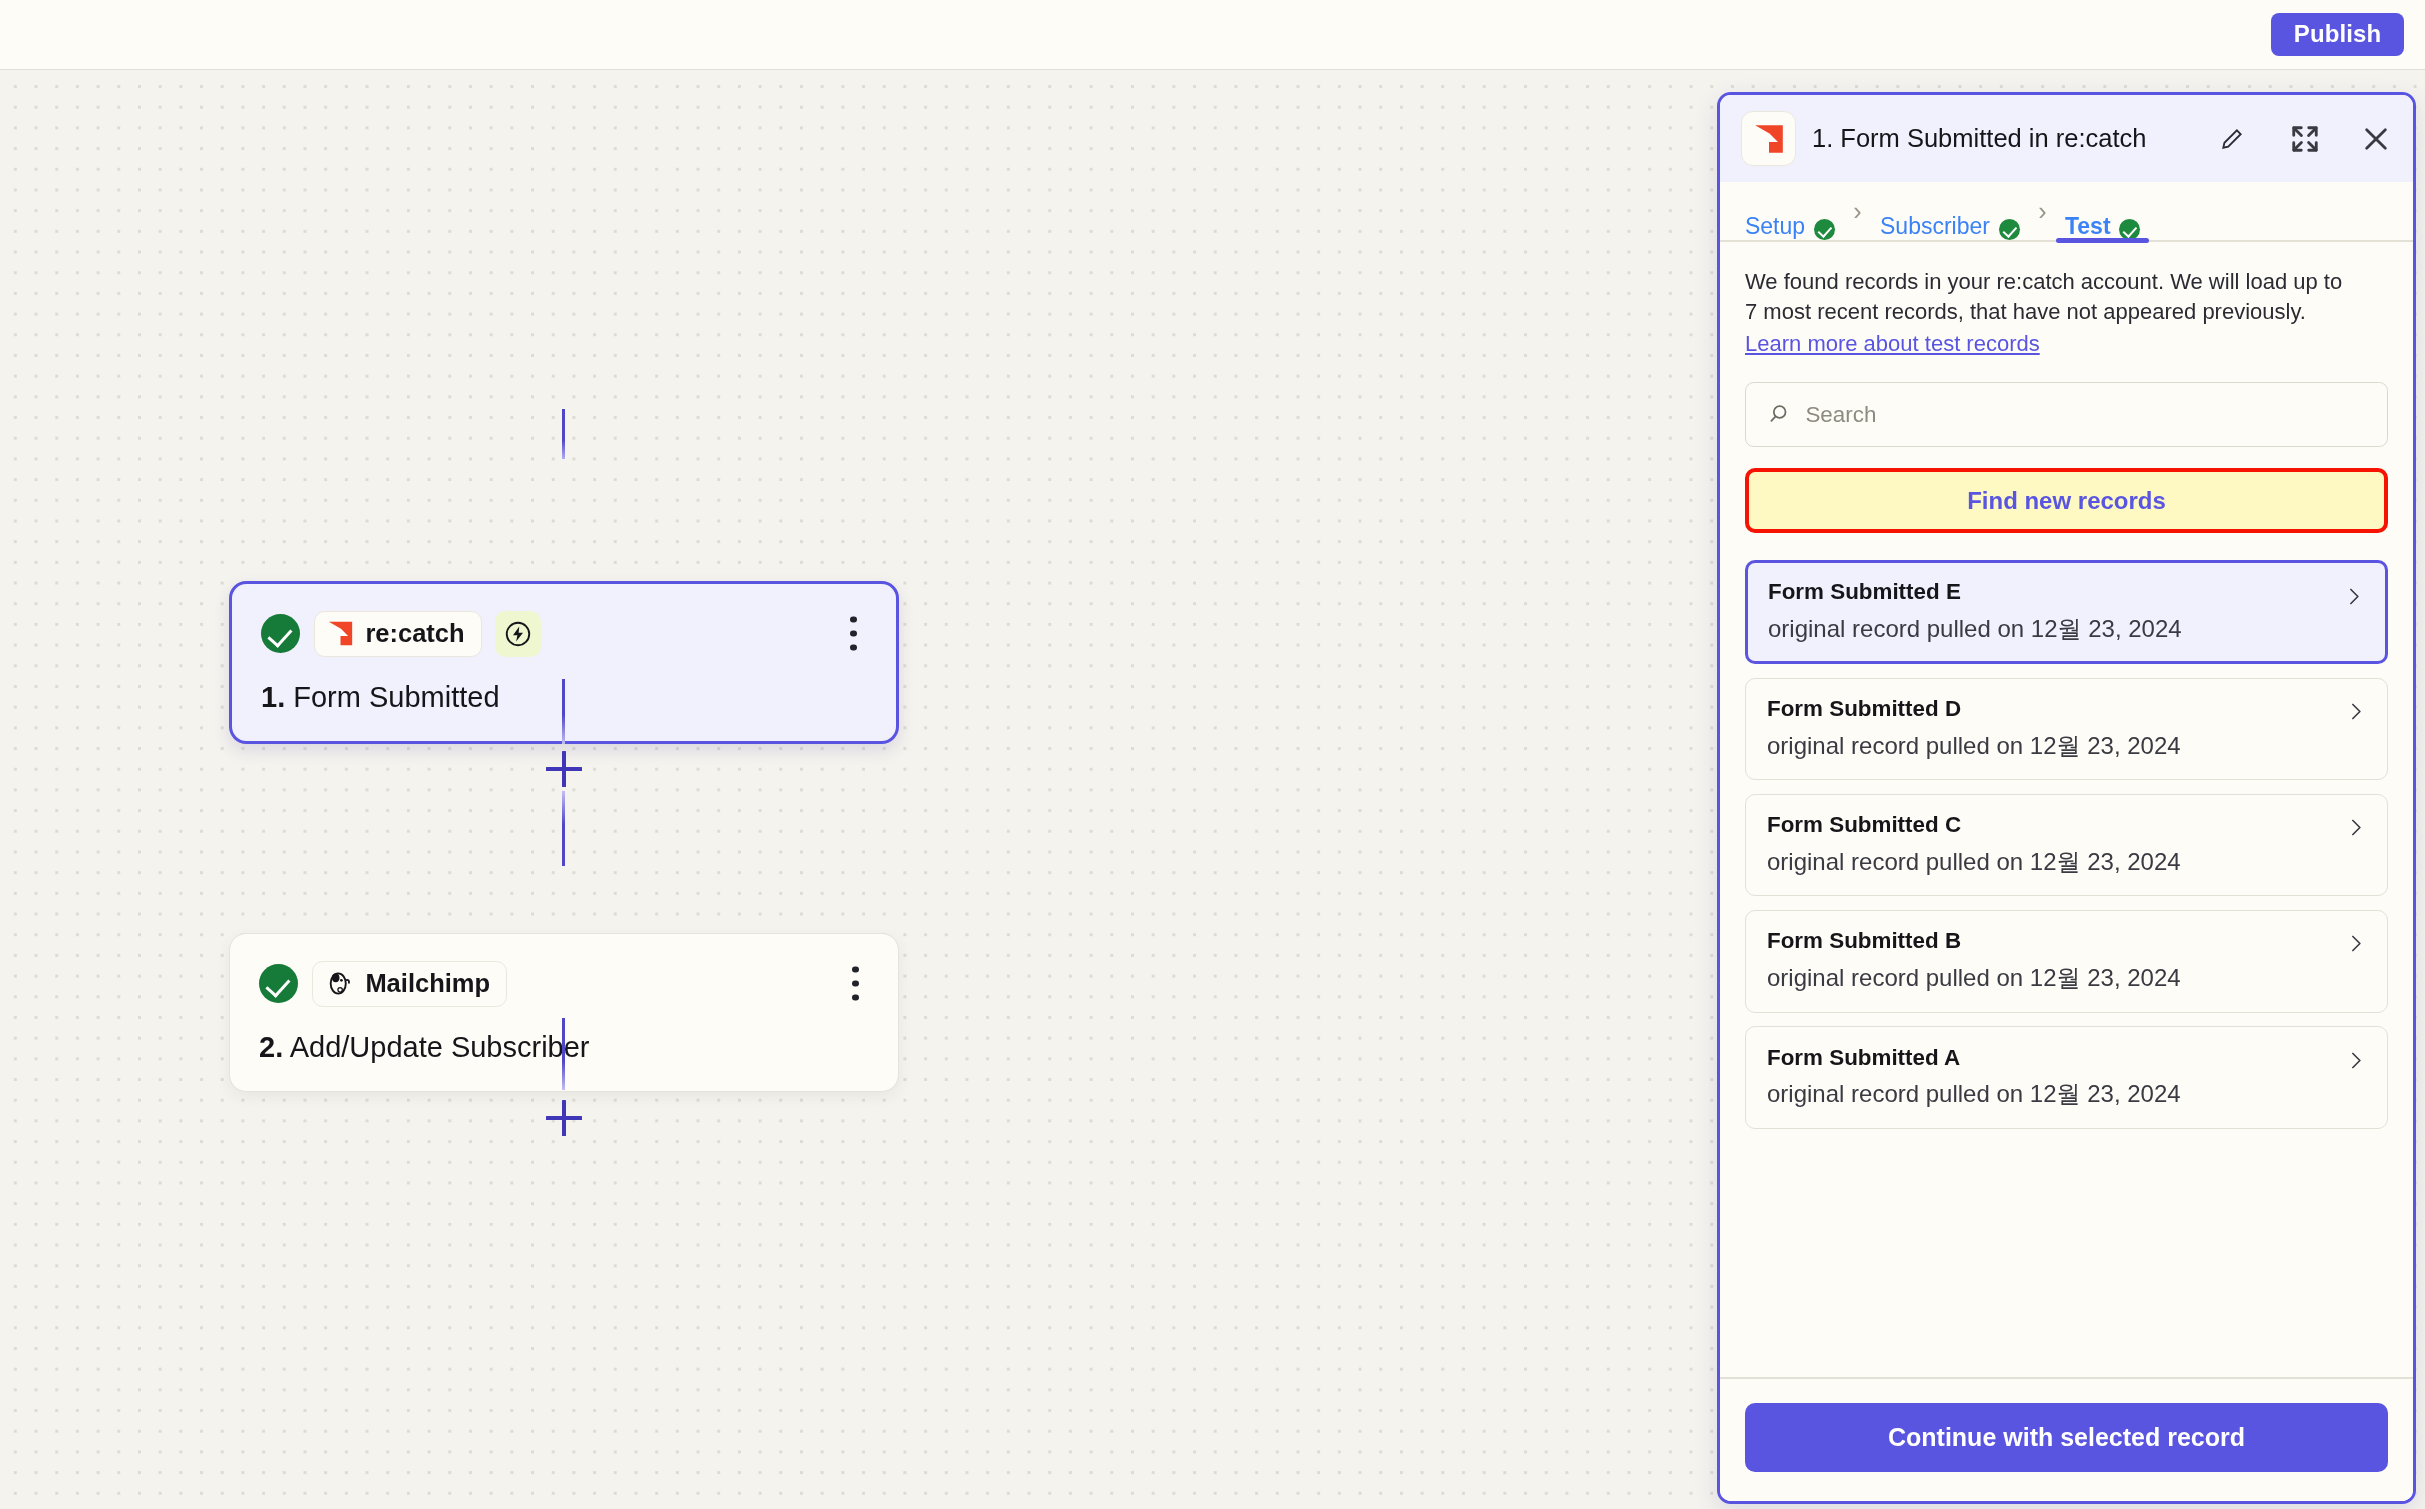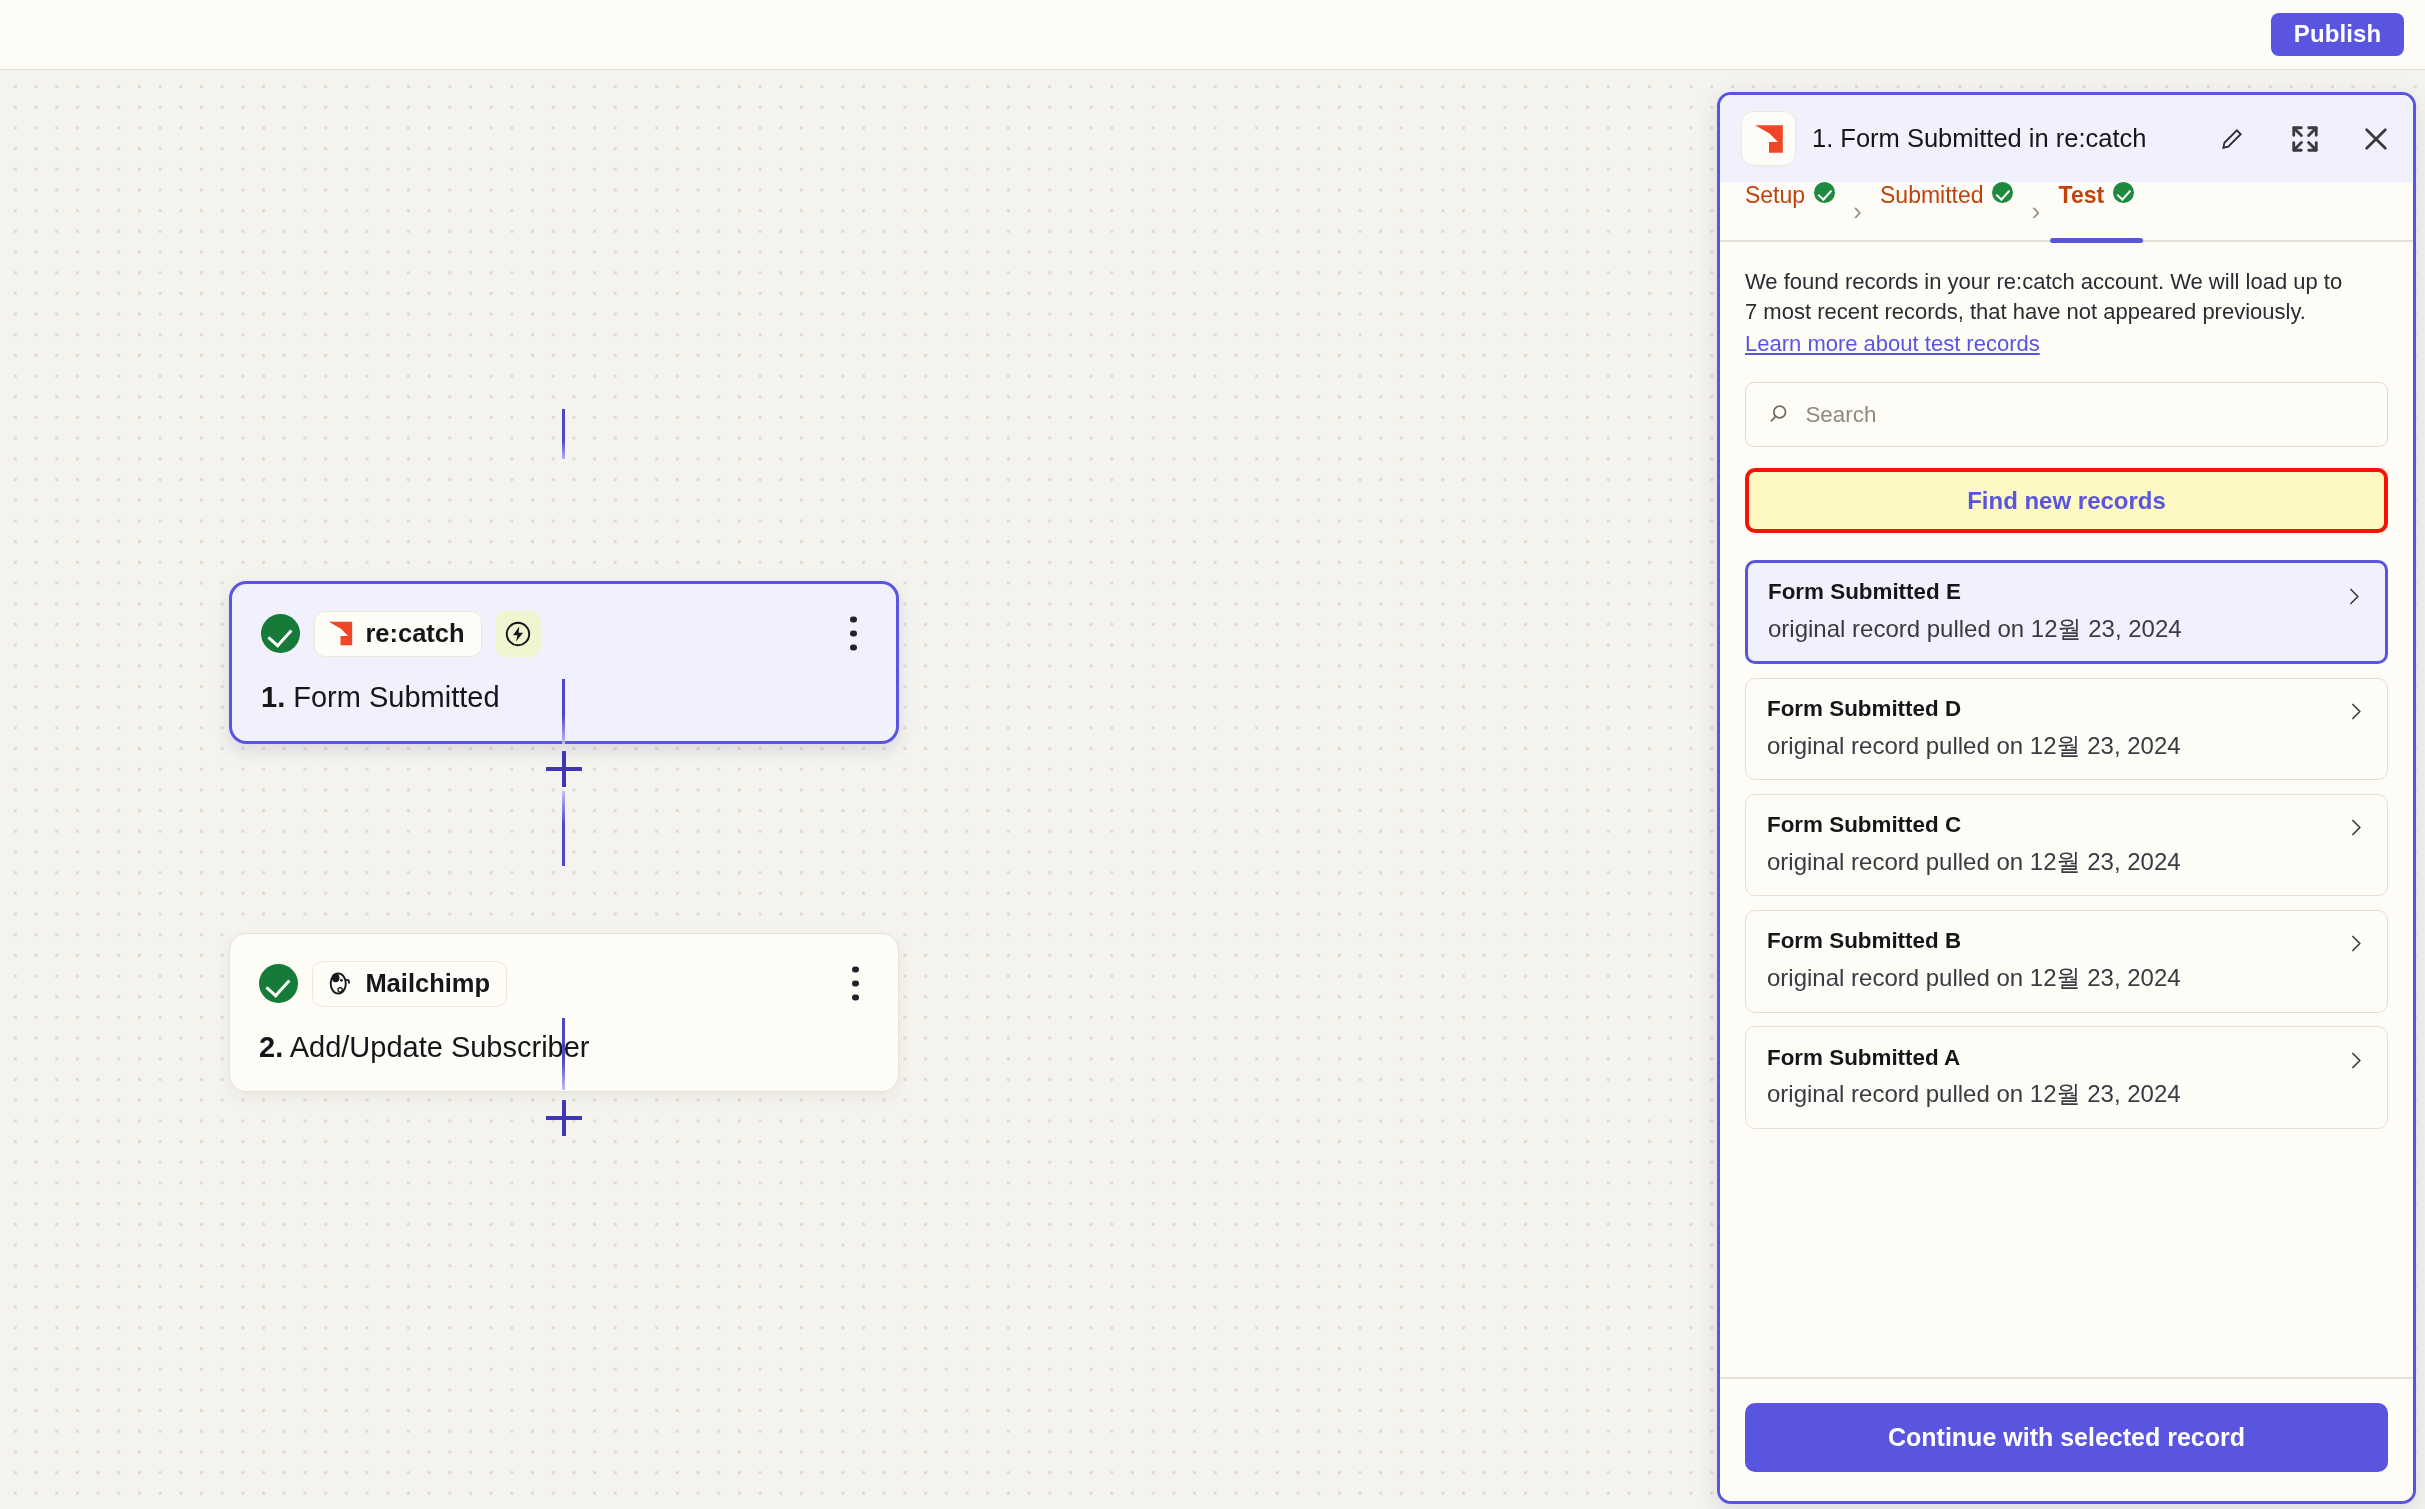--- a/index.html
+++ b/index.html
@@ -182,22 +182,22 @@
 
   #tabs {
     display: flex; align-items: stretch;
     padding: 0 22.4px;
     border-bottom: 2.5px solid #e3e0d6;
     background: #fdfcf7;
     flex: 0 0 auto;
     height: 60px;
   }
   .tab {
-    display: flex; align-items: flex-start; gap: 8.7px;
-    font-size: 23px; color: #c2410c;
+    display: flex; align-items: flex-end; gap: 8.7px;
+    font-size: 23px; color: #3b82f6;
     cursor: pointer;
     padding: 0 2.5px;
     position: relative;
   }
   .tab.active { font-weight: bold; }
   .tab.active::after {
     content: "";
     position: absolute; left: -6.2px; right: -6.2px; bottom: -2.5px;
     height: 5px; background: #5a55e0; border-radius: 2.5px;
   }
@@ -411,21 +411,21 @@
       </svg>
     </div>
 
     <div id="tabs">
       <div class="tab">
         <span>Setup</span>
         <span class="tab-check"></span>
       </div>
       <div class="tab-sep">›</div>
       <div class="tab">
-        <span>Submitted</span>
+        <span>Subscriber</span>
         <span class="tab-check"></span>
       </div>
       <div class="tab-sep">›</div>
       <div class="tab active">
         <span>Test</span>
         <span class="tab-check"></span>
       </div>
     </div>
 
     <div id="panel-body">

